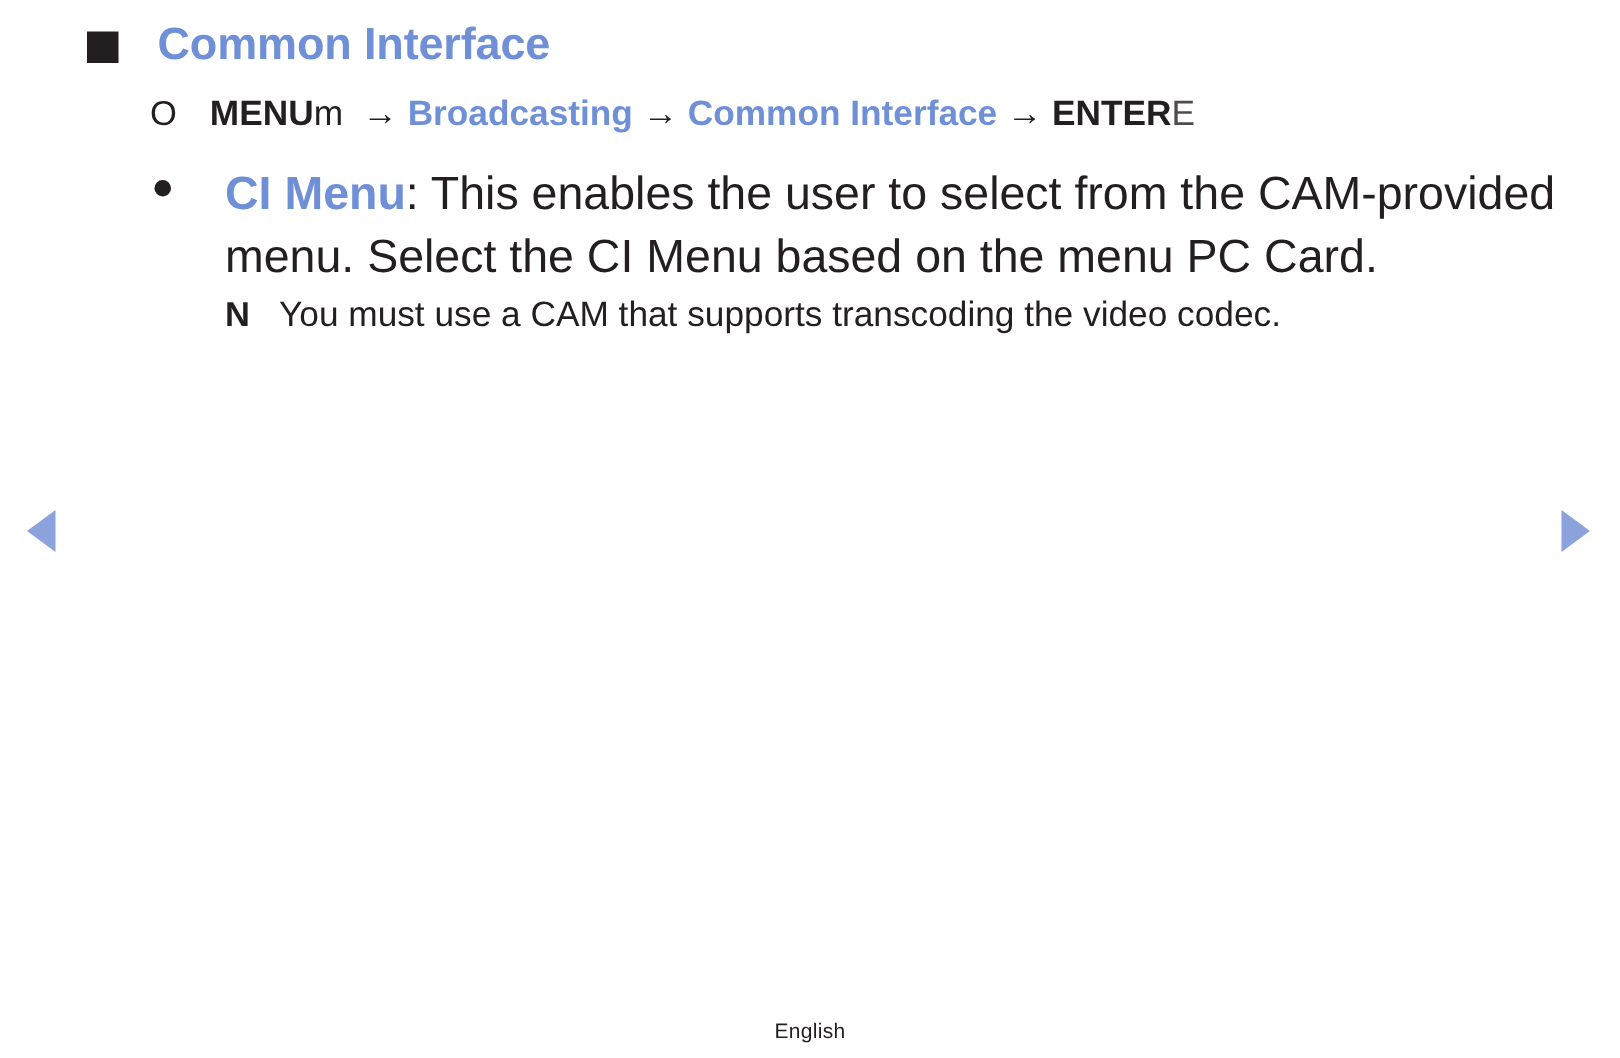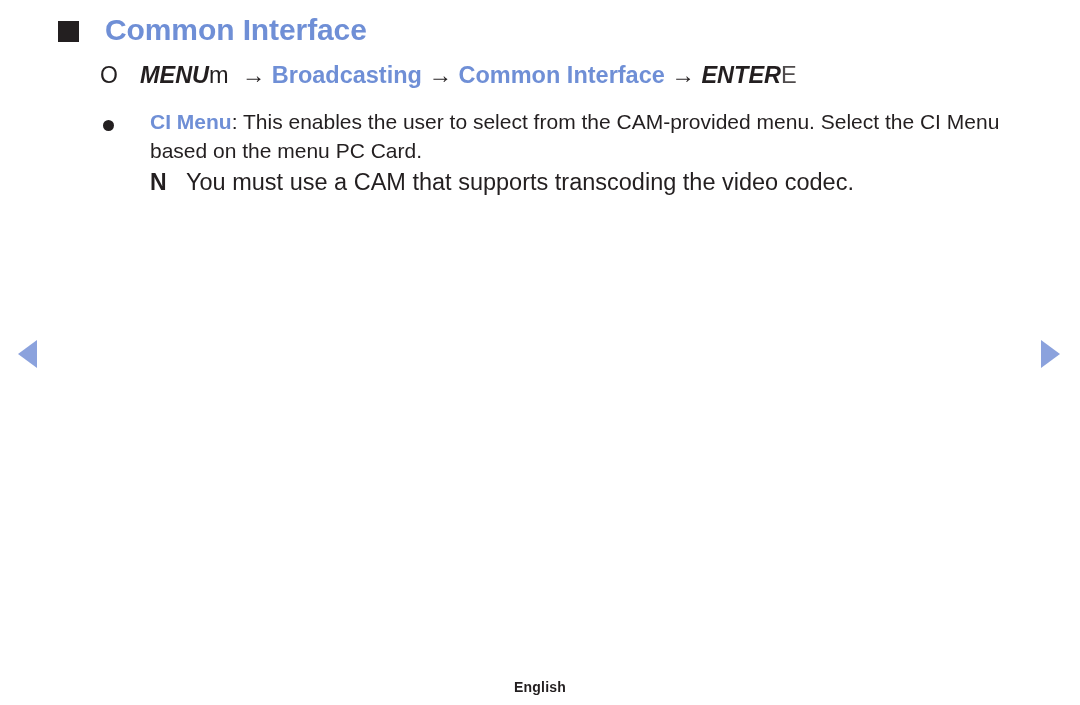--- a/index.html
+++ b/index.html
@@ -59,21 +59,21 @@
     color: #231f20;
     white-space: nowrap;
   }
   .glyph-o {
     font-family: "Liberation Sans", sans-serif;
     font-size: 23px;
     font-weight: normal;
     letter-spacing: 0;
   }
   .path-gap { display: inline-block; width: 22px; }
-  .path-bold { font-weight: bold; font-style: italic; }
+  .path-bold { font-weight: bold; }
   .path-soft { font-weight: normal; }
   .path-blue { color: #6f8fd6; font-weight: bold; text-align: right; }
   .arrow { font-weight: normal; color: #231f20; }
   .glyph-thin { font-weight: normal; color: #4f4b4c; }
 
   
   .bullets {
     position: absolute;
     left: 103px;
     top: 108px;
@@ -87,21 +87,21 @@
   .bullet-dot {
     flex: none;
     width: 11px;
     height: 11px;
     border-radius: 50%;
     background: #231f20;
     margin-top: 12px;
   }
   .bullet-body {
     margin-left: 36px;
-    font-size: 21px;
+    font-size: 31px;
     line-height: 1.36;
     color: #231f20;
   }
   .kw {
     color: #6f8fd6;
     font-weight: bold;
   }
 
   
   .note-row {
@@ -146,21 +146,21 @@
   }
 
   
   .footer {
     position: absolute;
     left: 0;
     right: 0;
     top: 679px;
     text-align: center;
     font-size: 14px;
-    font-weight: bold;
+    font-weight: normal;
     color: #231f20;
     letter-spacing: 0.2px;
   }
 </style>
 </head>
 <body>
 
 <div class="page">
 
   <div class="section-head">

